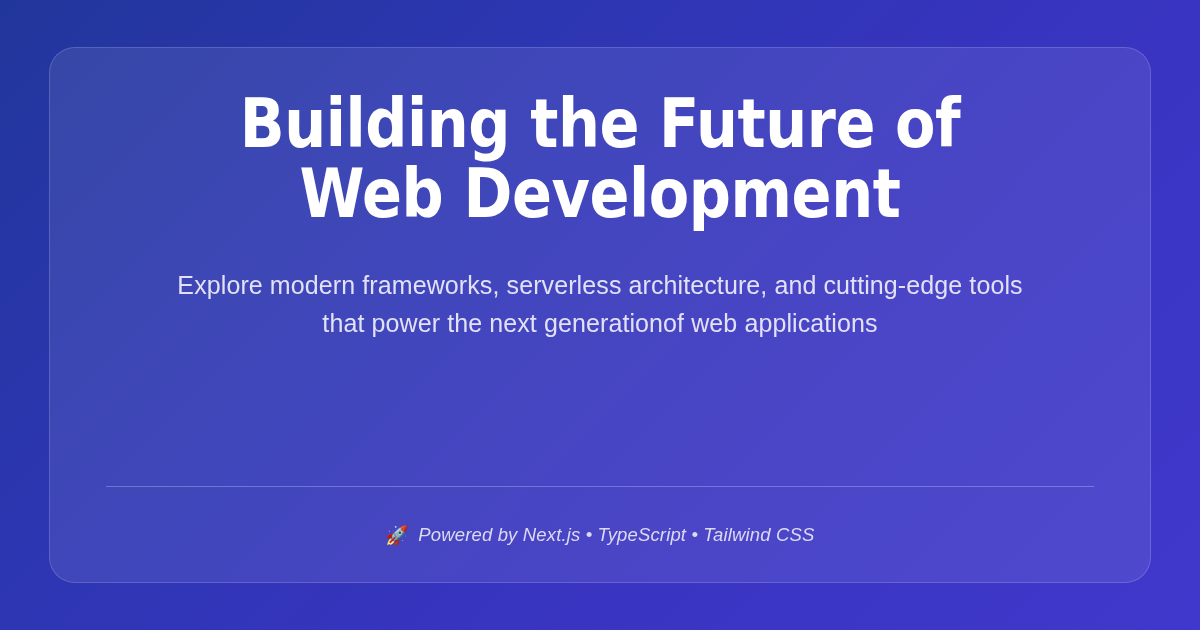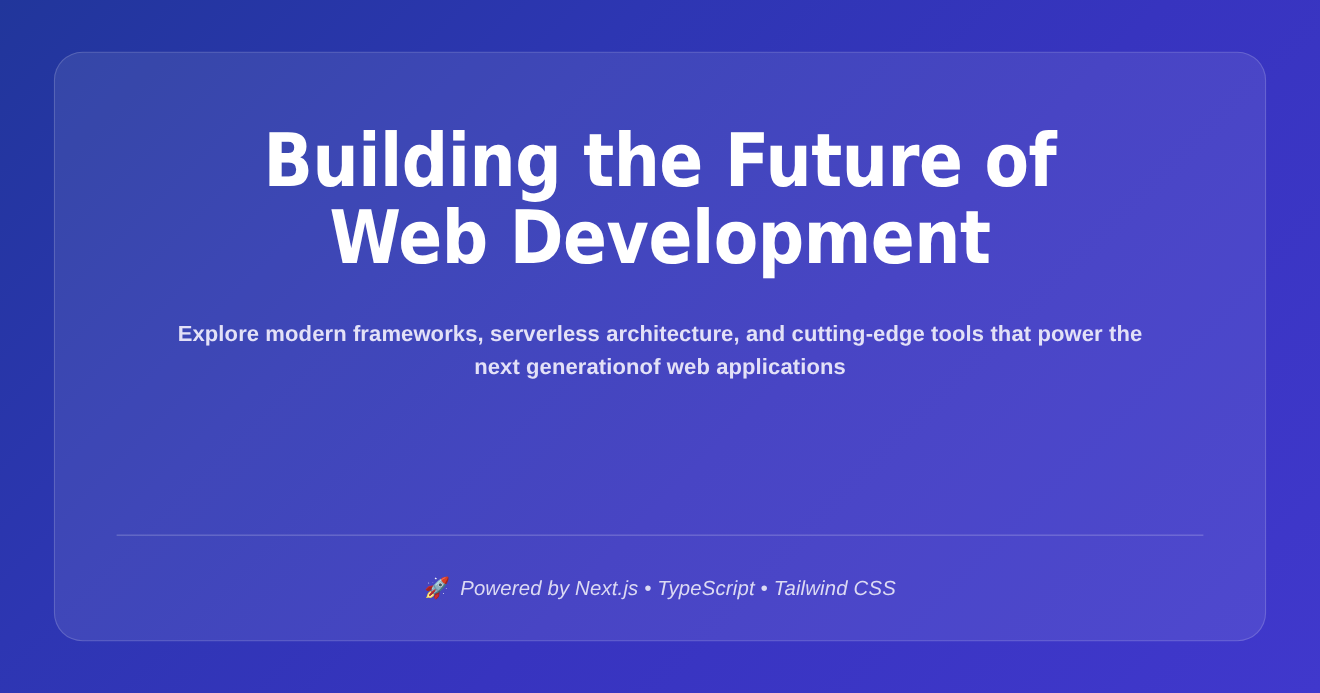--- a/index.html
+++ b/index.html
@@ -35,21 +35,21 @@
   
   .og-card {
     position: relative;
     flex: 1 1 auto;
     border-radius: 26px;
     background: rgba(255, 255, 255, 0.085);
     border: 1px solid rgba(255, 255, 255, 0.16);
     display: flex;
     flex-direction: column;
     align-items: center;
-    padding: 64px 56px 0 56px;
+    padding: 42px 56px 0 56px;
     overflow: hidden;
   }
 
   
   .og-title {
     width: 100%;
     text-align: center;
     color: #ffffff;
     font-family: "DejaVu Sans", "Liberation Sans", sans-serif;
     font-weight: 700;
@@ -60,23 +60,23 @@
     transform-origin: center top;
     padding: 0 4px;
   }
 
   
   .og-subtitle {
     width: 100%;
     max-width: 880px;
     text-align: center;
     color: #e3e1f7;
-    font-size: 20px;
+    font-size: 25px;
     line-height: 1.5;
-    font-weight: 700;
+    font-weight: 400;
     margin-top: 38px;
     letter-spacing: 0.1px;
   }
 
   
   .og-spacer { flex: 1 1 auto; }
 
   
   .og-divider {
     width: 100%;

